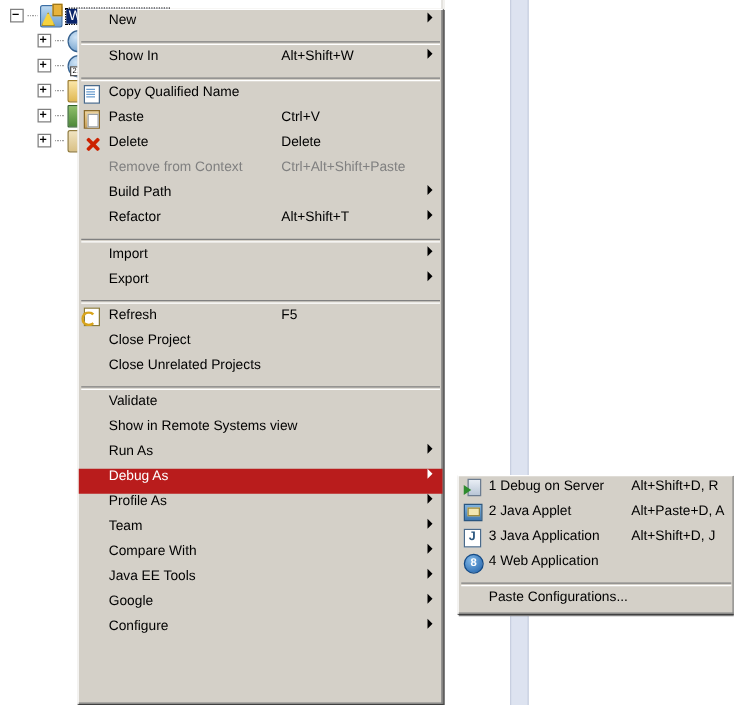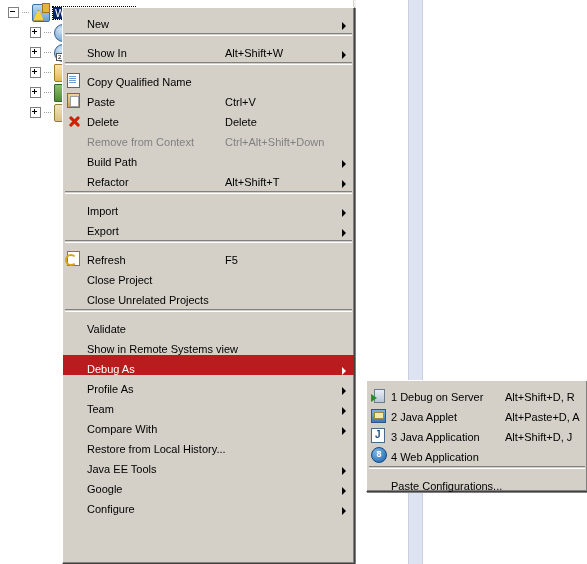--- a/index.html
+++ b/index.html
@@ -146,21 +146,21 @@
     position: absolute;
     inset: 0;
     border-right: 1px solid #808080;
     border-bottom: 1px solid #808080;
     pointer-events: none;
   }
   .mi {
     position: relative;
     height: 20px;
     display: flex;
-    align-items: flex-end;
+    align-items: flex-start;
     padding: 0 0 0 2px;
     white-space: nowrap;
     box-sizing: border-box;
   }
   .mi.sel {
     background: #b91c1c;
     color: #ffffff;
   }
   .mi.disabled { color: #808080; }
   .mi-icon {
@@ -195,21 +195,21 @@
 
   
   #context-menu {
     left: 62px;
     top: 7px;
     width: 293px;
     height: 557px;
   }
   #context-menu .mi { padding-left: 24px; }
   #context-menu .mi .mi-icon { position: absolute; left: 4px; margin: 0; }
-  #context-menu .mi-accel { left: 162px; margin-top: 47px; }
+  #context-menu .mi-accel { left: 162px; }
   #context-menu .mi-arrow { right: 8px; }
 
   
   #debug-submenu {
     left: 366px;
     top: 380px;
     width: 222px;
     height: 112px;
   }
   #debug-submenu .mi { padding-left: 24px; }
@@ -371,21 +371,21 @@
       <span class="mi-label">Paste</span>
       <span class="mi-accel">Ctrl+V</span>
     </div>
     <div class="mi">
       <span class="mi-icon ico-delete"></span>
       <span class="mi-label">Delete</span>
       <span class="mi-accel">Delete</span>
     </div>
     <div class="mi disabled">
       <span class="mi-label">Remove from Context</span>
-      <span class="mi-accel">Ctrl+Alt+Shift+Down</span>
+      <span class="mi-accel">Ctrl+Alt+Shift+Paste</span>
     </div>
     <div class="mi">
       <span class="mi-label">Build Path</span>
       <span class="mi-arrow"></span>
     </div>
     <div class="mi">
       <span class="mi-label">Refactor</span>
       <span class="mi-accel">Alt+Shift+T</span>
       <span class="mi-arrow"></span>
     </div>
@@ -410,38 +410,39 @@
     <div class="mi">
       <span class="mi-label">Close Unrelated Projects</span>
     </div>
     <div class="sep"></div>
     <div class="mi">
       <span class="mi-label">Validate</span>
     </div>
     <div class="mi">
       <span class="mi-label">Show in Remote Systems view</span>
     </div>
+    <div class="mi">
+      <span class="mi-label">Run As</span>
+      <span class="mi-arrow"></span>
+    </div>
     <div class="mi sel">
       <span class="mi-label">Debug As</span>
       <span class="mi-arrow"></span>
     </div>
     <div class="mi">
       <span class="mi-label">Profile As</span>
       <span class="mi-arrow"></span>
     </div>
     <div class="mi">
       <span class="mi-label">Team</span>
       <span class="mi-arrow"></span>
     </div>
     <div class="mi">
       <span class="mi-label">Compare With</span>
       <span class="mi-arrow"></span>
-    </div>
-    <div class="mi">
-      <span class="mi-label">Restore from Local History...</span>
     </div>
     <div class="mi">
       <span class="mi-label">Java EE Tools</span>
       <span class="mi-arrow"></span>
     </div>
     <div class="mi">
       <span class="mi-label">Google</span>
       <span class="mi-arrow"></span>
     </div>
     <div class="mi">

